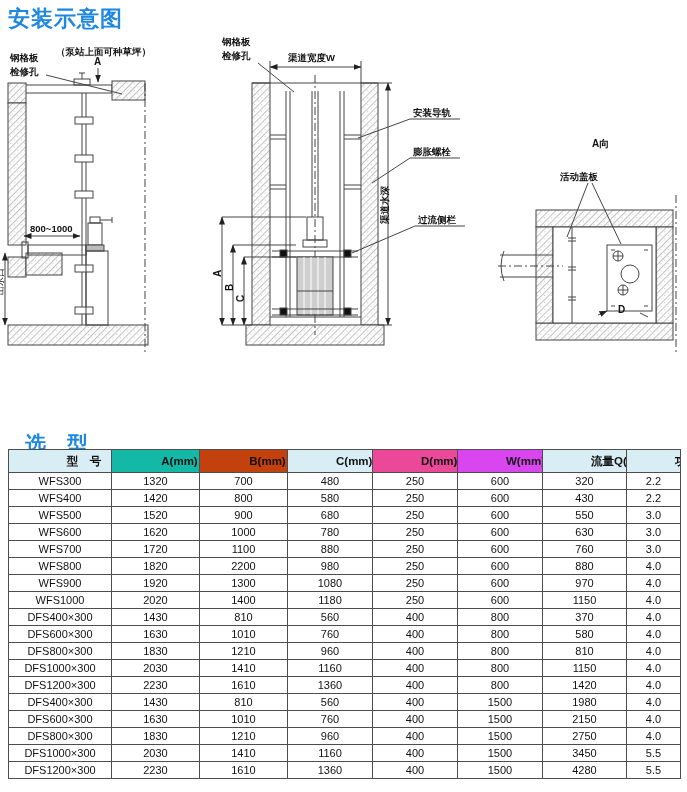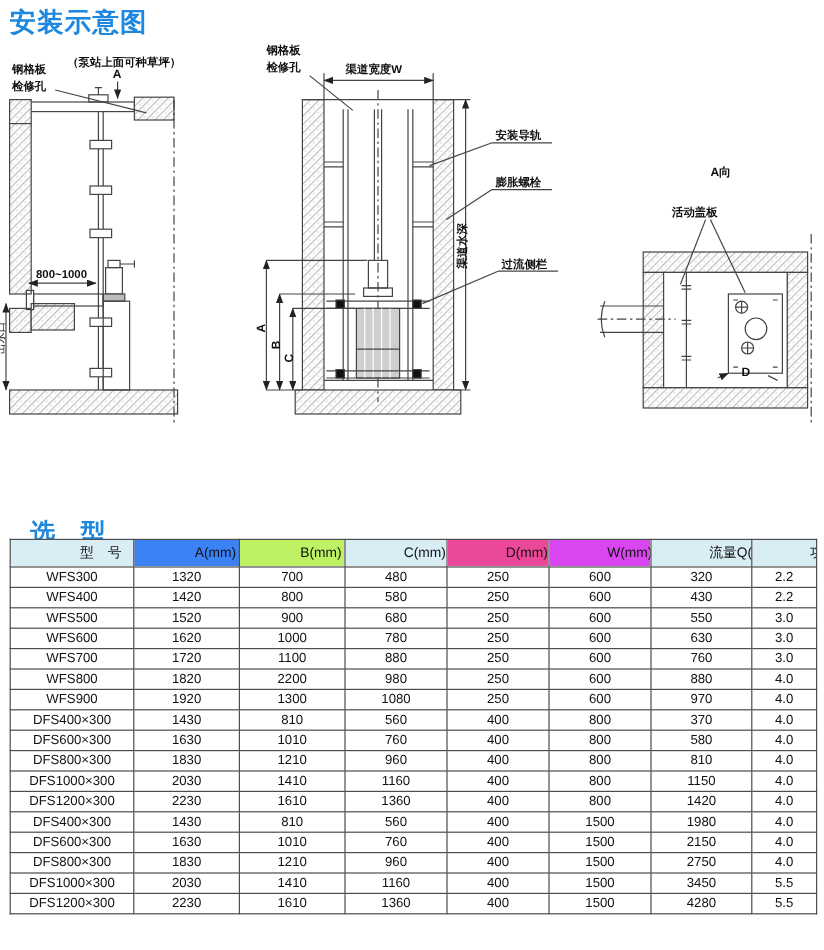--- a/index.html
+++ b/index.html
@@ -22,21 +22,21 @@
   .lbl{font-size:9.5px;font-weight:bold;}
   .lbl-sm{font-size:9px;}
   .dimtxt{font-size:10px;font-weight:bold;}
   #table-wrap{position:absolute;left:8px;top:449px;width:672px;}
   table{border-collapse:collapse;width:672px;table-layout:fixed;}
   th,td{
     border:1px solid #4d4d4d;text-align:center;vertical-align:middle;
     font-size:11px;padding:0;height:16px;line-height:16px;
     white-space:nowrap;overflow:hidden;color:#111;
   }
-  thead th{height:22px;line-height:22px;font-weight:normal;font-size:11.5px;padding-left:48px;}
+  thead th{height:22px;line-height:22px;font-weight:bold;font-size:11.5px;padding-left:48px;}
 </style>
 </head>
 <body>
 
 <h1 class="sec-title" style="color:#1e87e0;">安装示意图</h1>
 
 <div id="diagram-wrap">
 <svg width="687" height="382" viewBox="0 35 687 382">
   <defs>
     <pattern id="hatch" patternUnits="userSpaceOnUse" width="5" height="5" patternTransform="rotate(45)">
@@ -244,22 +244,22 @@
         <col style="width:88px">
       <col style="width:85px">
         <col style="width:85px">
         <col style="width:85px">
       <col style="width:84px">
         <col style="width:54px">
     </colgroup>
     <thead>
       <tr id="thead-row">
           <th style="background: rgb(217, 237, 245);">型　号</th>
-          <th style="background: #3b82f6;">A(mm)</th>
-          <th style="background: #bef264;">B(mm)</th>
+          <th style="background: #14b8a6;">A(mm)</th>
+          <th style="background: #c2410c;">B(mm)</th>
           <th style="background: rgb(217, 237, 245);">C(mm)</th>
           <th style="background: #ec4899;">D(mm)</th>
           <th style="background: #d946ef;">W(mm)</th>
           <th style="background: rgb(217, 237, 245);">流量Q(m³/h)</th>
           <th style="background: rgb(217, 237, 245);">功率(kW)</th>
         </tr>
     </thead>
     <tbody id="tbody">
         <tr>
           <td>WFS300</td>
@@ -325,20 +325,30 @@
           <td>WFS900</td>
           <td>1920</td>
           <td>1300</td>
           <td>1080</td>
           <td>250</td>
           <td>600</td>
           <td>970</td>
           <td>4.0</td>
         </tr>
         <tr>
+          <td>WFS1000</td>
+          <td>2020</td>
+          <td>1400</td>
+          <td>1180</td>
+          <td>250</td>
+          <td>600</td>
+          <td>1150</td>
+          <td>4.0</td>
+        </tr>
+        <tr>
           <td>DFS400×300</td>
           <td>1430</td>
           <td>810</td>
           <td>560</td>
           <td>400</td>
           <td>800</td>
           <td>370</td>
           <td>4.0</td>
         </tr>
         <tr>

